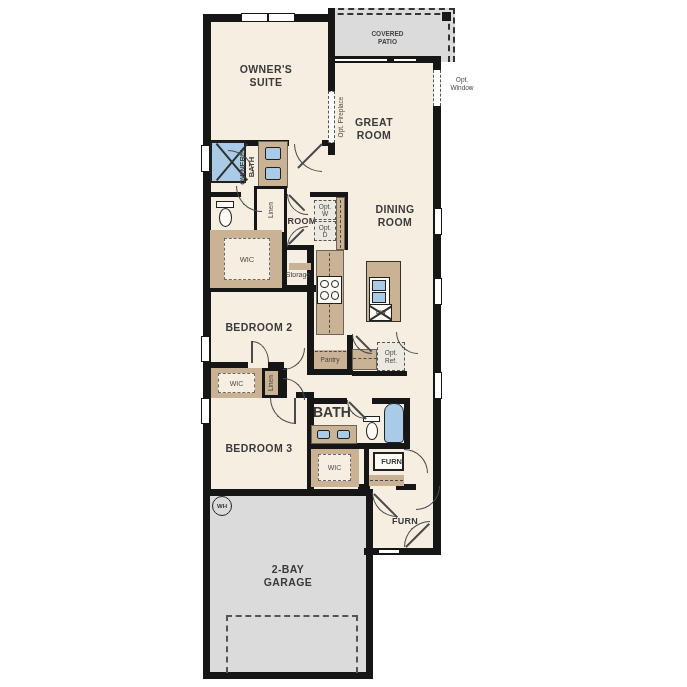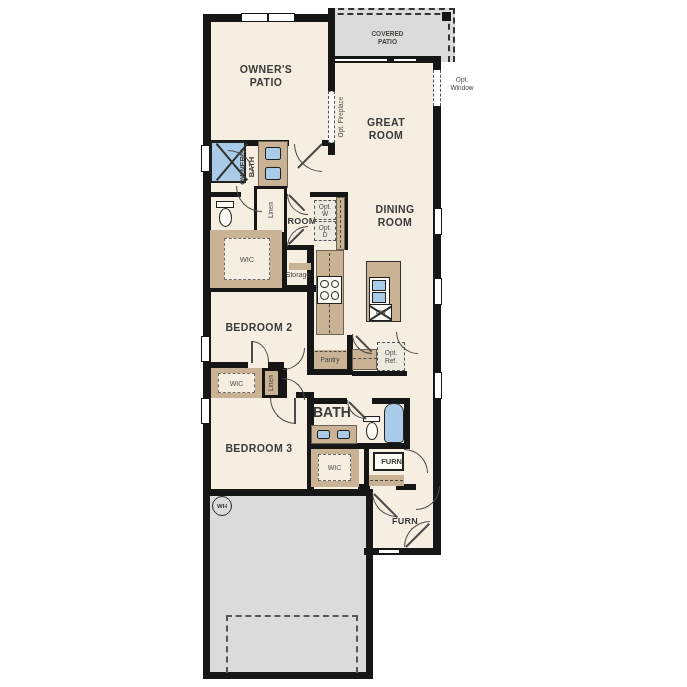--- a/index.html
+++ b/index.html
@@ -49,20 +49,22 @@
 
   <div class="abs" style="left:328px;top:8px;width:127px;height:54px;background:#dbdbdb;border-top:2px dashed #333;border-right:2px dashed #333;box-sizing:border-box">
     <div class="abs" style="left:0;top:3px;right:3px;bottom:0;border-top:2px dashed #333;border-right:2px dashed #333"></div>
     <div class="abs" style="right:2px;top:2px;width:9px;height:9px;background:#161616"></div>
   </div>
   <div class="lbl xs" style="left:340px;top:30px;width:95px">COVERED
 PATIO</div>
 
   <div class="abs" style="left:203px;top:489px;width:170px;height:190px;background:#dbdbdb;border:7px solid #161616;box-sizing:border-box"></div>
   <div class="abs" style="left:226px;top:615px;width:132px;height:58px;border:2px dashed #555;border-bottom:none;box-sizing:border-box"></div>
+  <div class="lbl room-lbl" style="left:218px;top:563px;width:140px">2-BAY
+GARAGE</div>
   <div class="circle" style="left:212px;top:496px;width:20px;height:20px;background:#dbdbdb;display:flex;align-items:center;justify-content:center">
     <span class="xxs" style="font-weight:bold;color:#333">WH</span>
   </div>
 
   <div class="wall" style="left:203px;top:14px;width:8px;height:480px"></div>
   <div class="wall" style="left:203px;top:14px;width:132px;height:8px"></div>
   <div class="wall" style="left:328px;top:8px;width:7px;height:54px"></div>
   <div class="wall" style="left:328px;top:56px;width:112px;height:7px"></div>
   <div class="wall" style="left:433px;top:56px;width:8px;height:499px"></div>
   <div class="wall" style="left:364px;top:548px;width:77px;height:7px"></div>
@@ -211,22 +213,22 @@
     <span style="font-size:7px;color:#4a4a4a">WIC</span>
   </div>
 
   <div class="white-ap" style="left:373px;top:452px;width:31px;height:19px;border-width:2px;display:flex;align-items:center;justify-content:flex-end">
     <span class="sm" style="font-size:7.5px;font-weight:bold;color:#3a3a3a">FURN</span>
   </div>
   <div class="tan" style="left:369px;top:475px;width:35px;height:11px"></div>
   <div class="dash-h" style="left:370px;top:480px;width:33px"></div>
 
   <div class="lbl room-lbl" style="left:216px;top:63px;width:100px">OWNER'S
-PATIO</div>
-  <div class="lbl room-lbl" style="left:336px;top:116px;width:100px">GREAT
+SUITE</div>
+  <div class="lbl room-lbl" style="left:324px;top:116px;width:100px">GREAT
 ROOM</div>
   <div class="lbl room-lbl" style="left:345px;top:203px;width:100px">DINING
 ROOM</div>
   <div class="lbl md" style="left:375px;top:516px;width:60px">FURN</div>
 
   <div class="arc a-bl" style="left:294px;top:144px;width:28px;height:28px"></div>
   <div class="leaf" style="left:298px;top:167px;width:34px;transform:rotate(-45deg)"></div>
 
   <div class="arc a-tr" style="left:228px;top:150px;width:26px;height:26px"></div>
   <div class="arc a-bl" style="left:236px;top:186px;width:26px;height:26px"></div>

